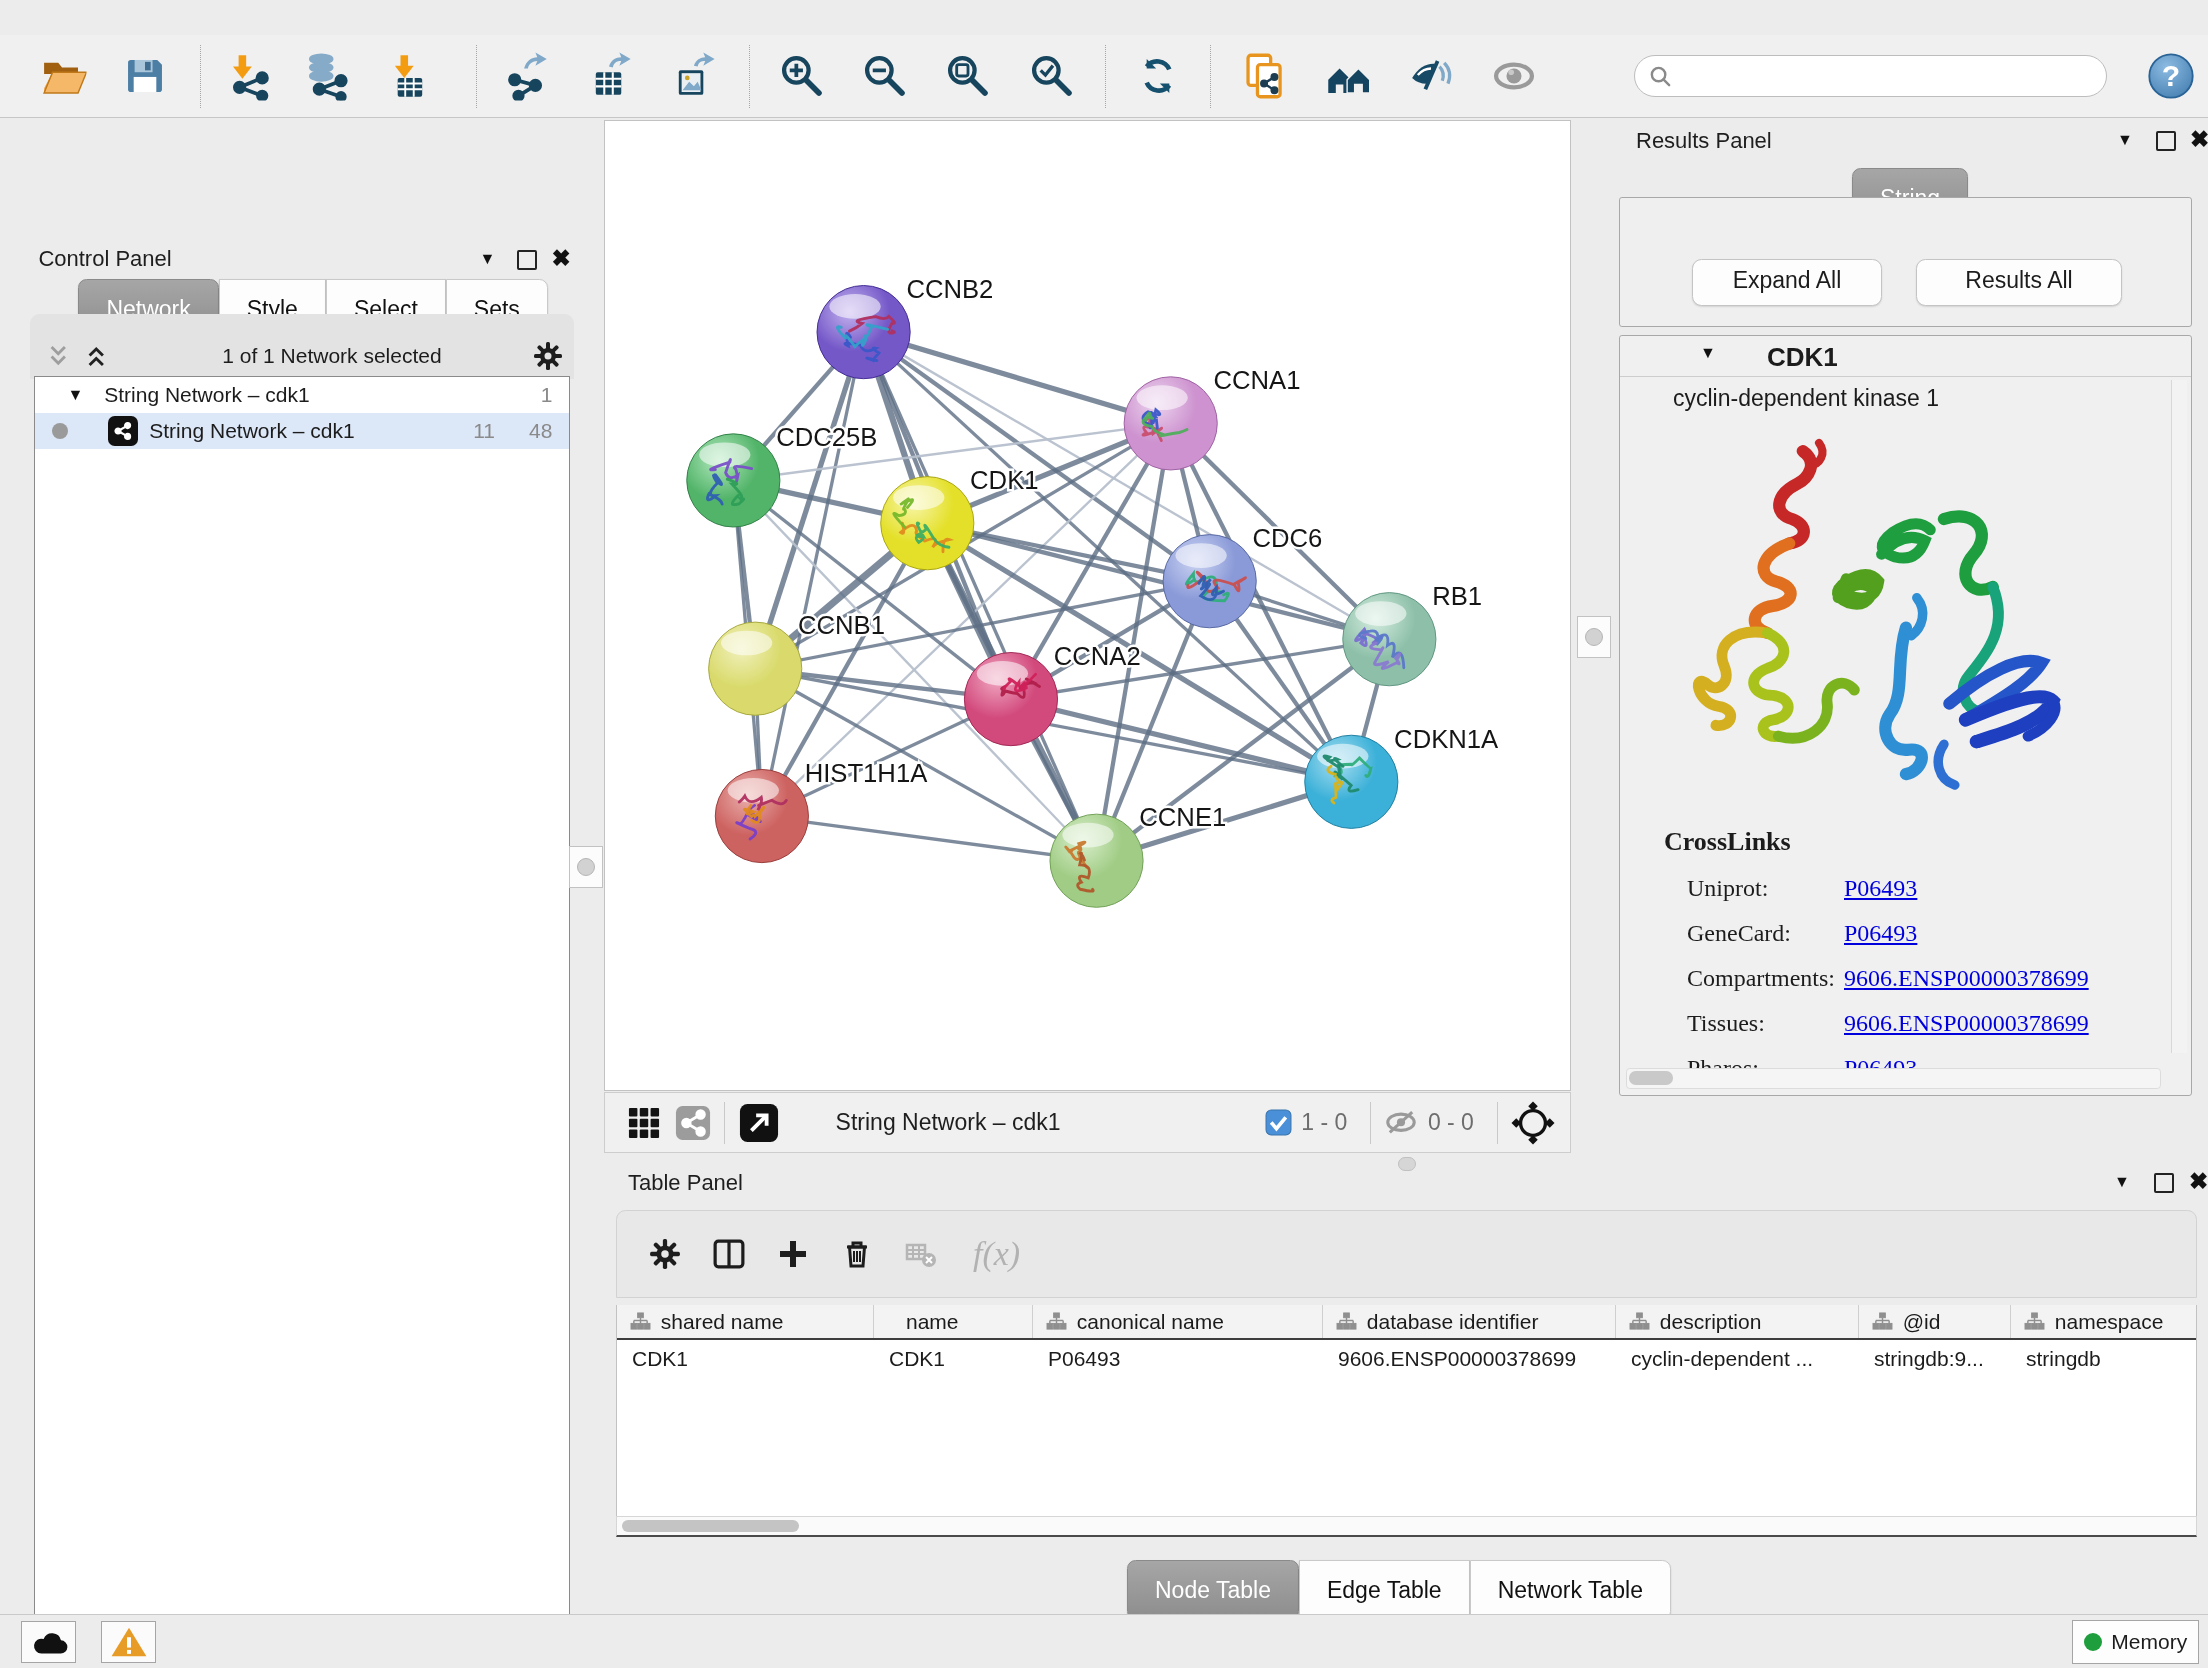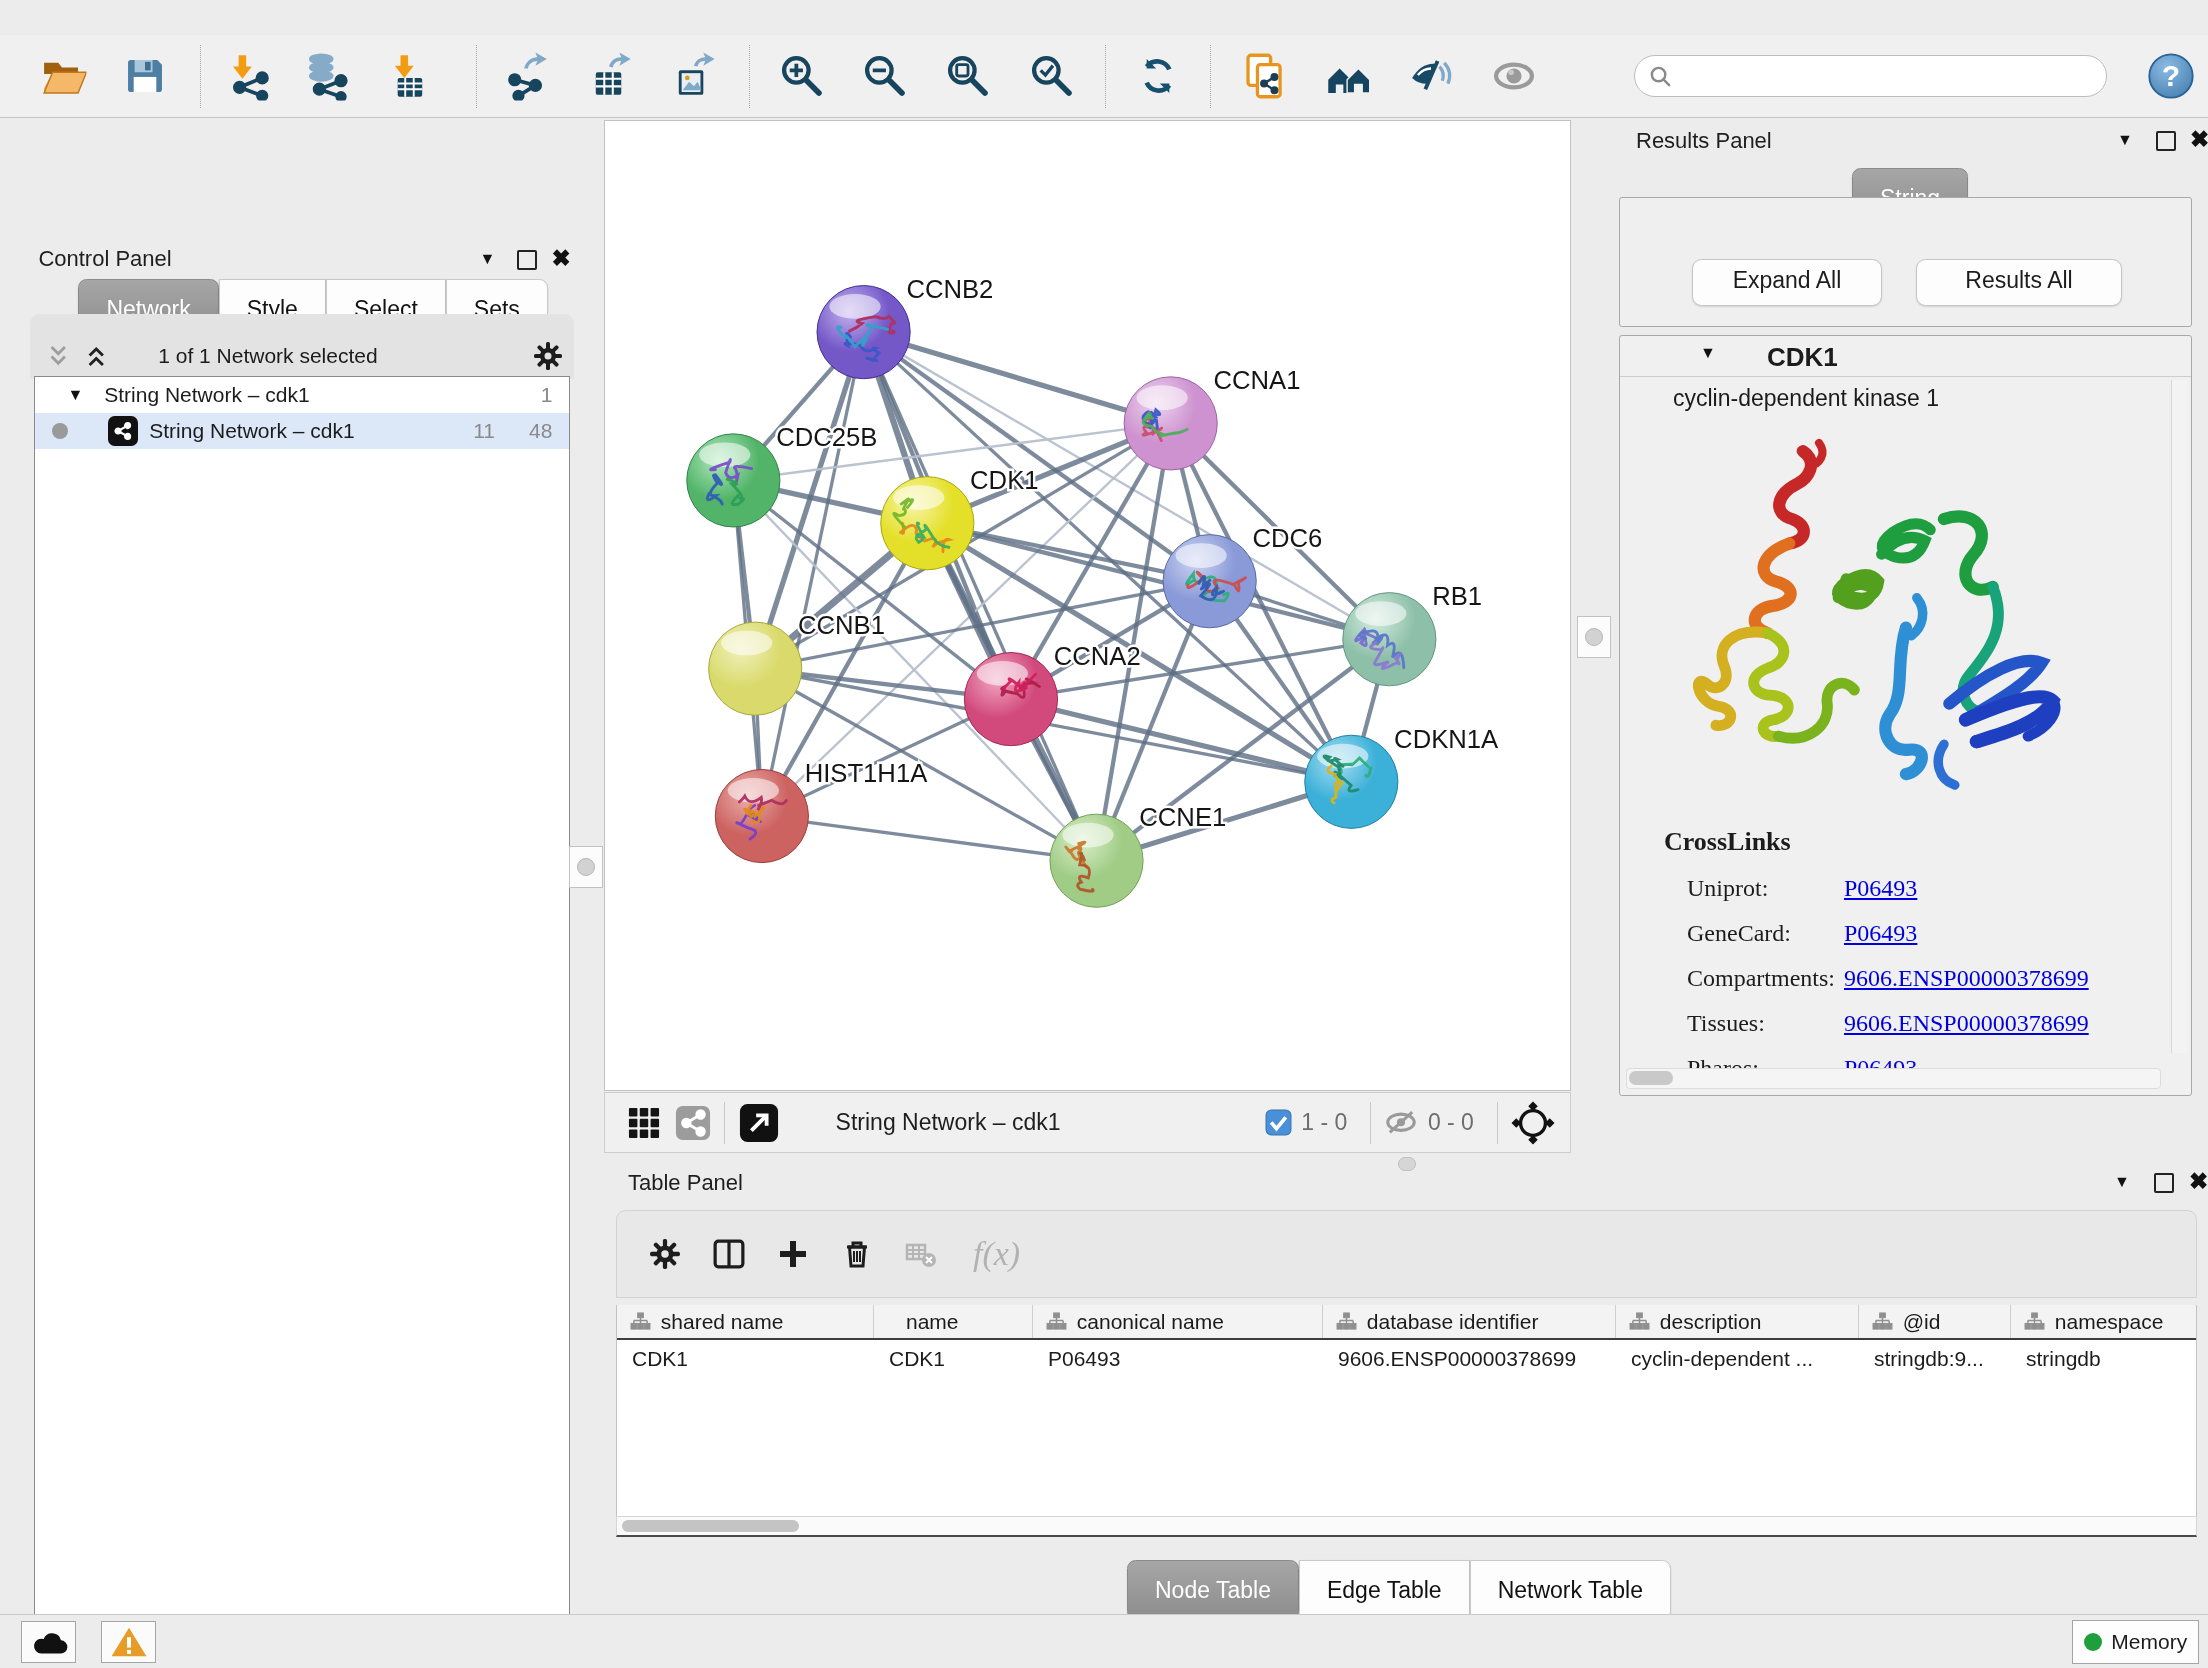--- a/index.html
+++ b/index.html
@@ -33,21 +33,21 @@
     border:1px solid #c9c9c9;color:#111;box-shadow:0 1px 1.9px rgba(0,0,0,.15);}
   .tab:first-child,.btab:first-child{border-radius:8.6px 0 0 8.6px;}
   .tab:last-child,.btab:last-child{border-radius:0 8.6px 8.6px 0;}
   .tab.active,.btab.active{background:linear-gradient(#a6a6a6,#8d8d8d);color:#fff;border-color:#8a8a8a;border-radius:8.6px;}
   
   .cp-titlerow{position:absolute;left:27px;top:127px;}
   #cp-tabs{position:absolute;left:67px;top:160px;display:flex;}
   .cp-box{position:absolute;left:19px;top:195px;width:544px;height:65px;background:#e3e3e3;
     border-radius:9.5px 9.5px 0 0;}
   .cp-header{position:absolute;left:19px;top:217px;width:544px;height:40px;display:flex;align-items:center;}
-  .cp-header .summary{flex:0 0 auto;font-size:21px;color:#1c1c1c;margin-left:48px;}
+  .cp-header .summary{flex:0 0 auto;font-size:21px;color:#1c1c1c;margin-left:112px;}
   .cp-list{position:absolute;left:23px;top:257px;width:536px;height:1320px;background:#fff;
     border:1.9px solid #8a8a8a;box-sizing:border-box;}
   .trow{position:relative;height:36px;display:flex;align-items:center;font-size:21px;}
   .trow.sel{background:#dce7f8;}
   .badge{color:#8a8a8a;}
   .sharebtn{width:29.5px;height:29.5px;border-radius:6.7px;background:#111;display:flex;align-items:center;justify-content:center;}
   
   .net-canvas{position:absolute;left:604px;top:120px;width:967px;height:971px;background:#fff;
     border:1px solid #c2c2c2;box-sizing:border-box;}
   .net-footer{position:absolute;left:604px;top:1092px;width:967px;height:61px;background:#f0f0f0;

